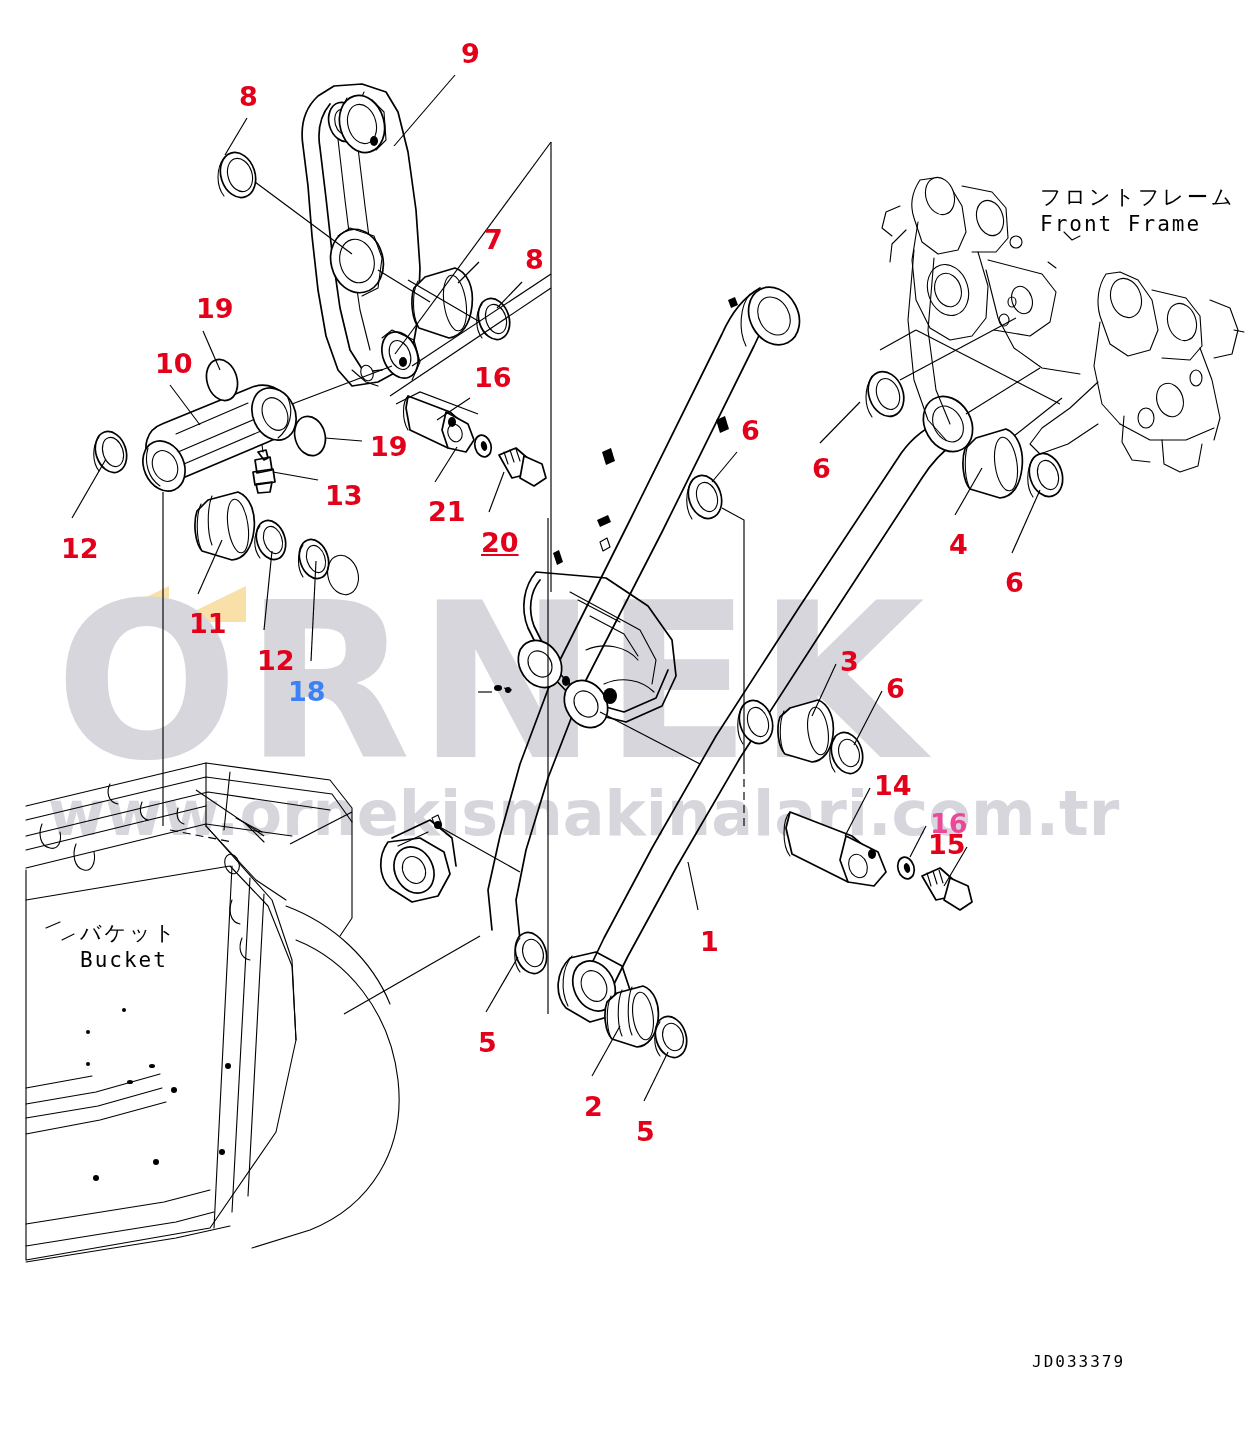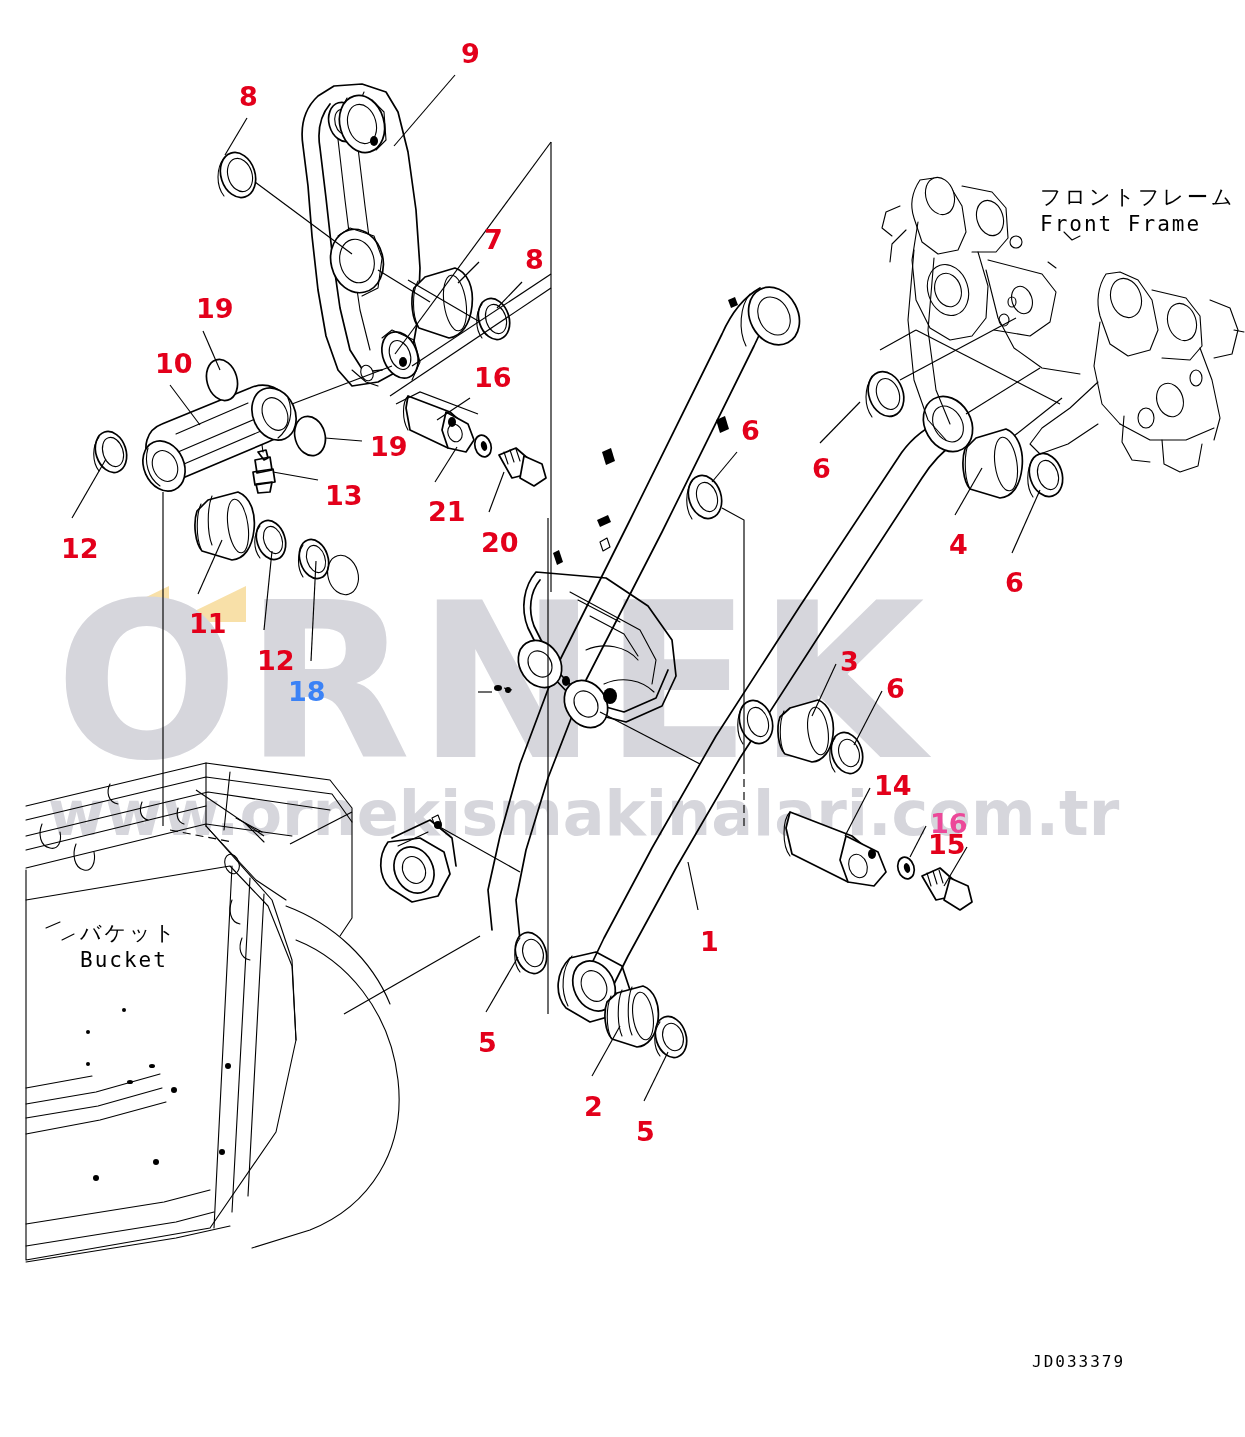--- a/index.html
+++ b/index.html
@@ -557,21 +557,21 @@
       <div class="lbl" style="left: 239px; top: 83px; color: rgb(227, 0, 27);">8</div>
       <div class="lbl" style="left: 484px; top: 226px; color: rgb(227, 0, 27);">7</div>
       <div class="lbl" style="left: 525px; top: 246px; color: rgb(227, 0, 27);">8</div>
       <div class="lbl" style="left: 196px; top: 295px; color: rgb(227, 0, 27);">19</div>
       <div class="lbl" style="left: 155px; top: 350px; color: rgb(227, 0, 27);">10</div>
       <div class="lbl" style="left: 474px; top: 364px; color: rgb(227, 0, 27);">16</div>
       <div class="lbl" style="left: 370px; top: 433px; color: rgb(227, 0, 27);">19</div>
       <div class="lbl" style="left: 325px; top: 482px; color: rgb(227, 0, 27);">13</div>
       <div class="lbl" style="left: 61px; top: 535px; color: rgb(227, 0, 27);">12</div>
       <div class="lbl" style="left: 428px; top: 498px; color: rgb(227, 0, 27); text-align: center;">21</div>
-      <div class="lbl" style="left: 481px; top: 529px; color: rgb(227, 0, 27);">20</div>
+      <div class="lbl" style="left: 481px; top: 529px; color: rgb(227, 0, 27); text-decoration: underline;">20</div>
       <div class="lbl" style="left: 189px; top: 610px; color: rgb(227, 0, 27);">11</div>
       <div class="lbl" style="left: 257px; top: 647px; color: rgb(227, 0, 27);">12</div>
       <div class="lbl" style="left: 288px; top: 678px; color: #3b82f6;">18</div>
       <div class="lbl" style="left: 741px; top: 417px; color: rgb(227, 0, 27);">6</div>
       <div class="lbl" style="left: 812px; top: 455px; color: rgb(227, 0, 27);">6</div>
       <div class="lbl" style="left: 949px; top: 531px; color: rgb(227, 0, 27);">4</div>
       <div class="lbl" style="left: 1005px; top: 569px; color: rgb(227, 0, 27);">6</div>
       <div class="lbl" style="left: 840px; top: 648px; color: rgb(227, 0, 27);">3</div>
       <div class="lbl" style="left: 886px; top: 675px; color: rgb(227, 0, 27);">6</div>
       <div class="lbl" style="left: 874px; top: 772px; color: rgb(227, 0, 27);">14</div>

